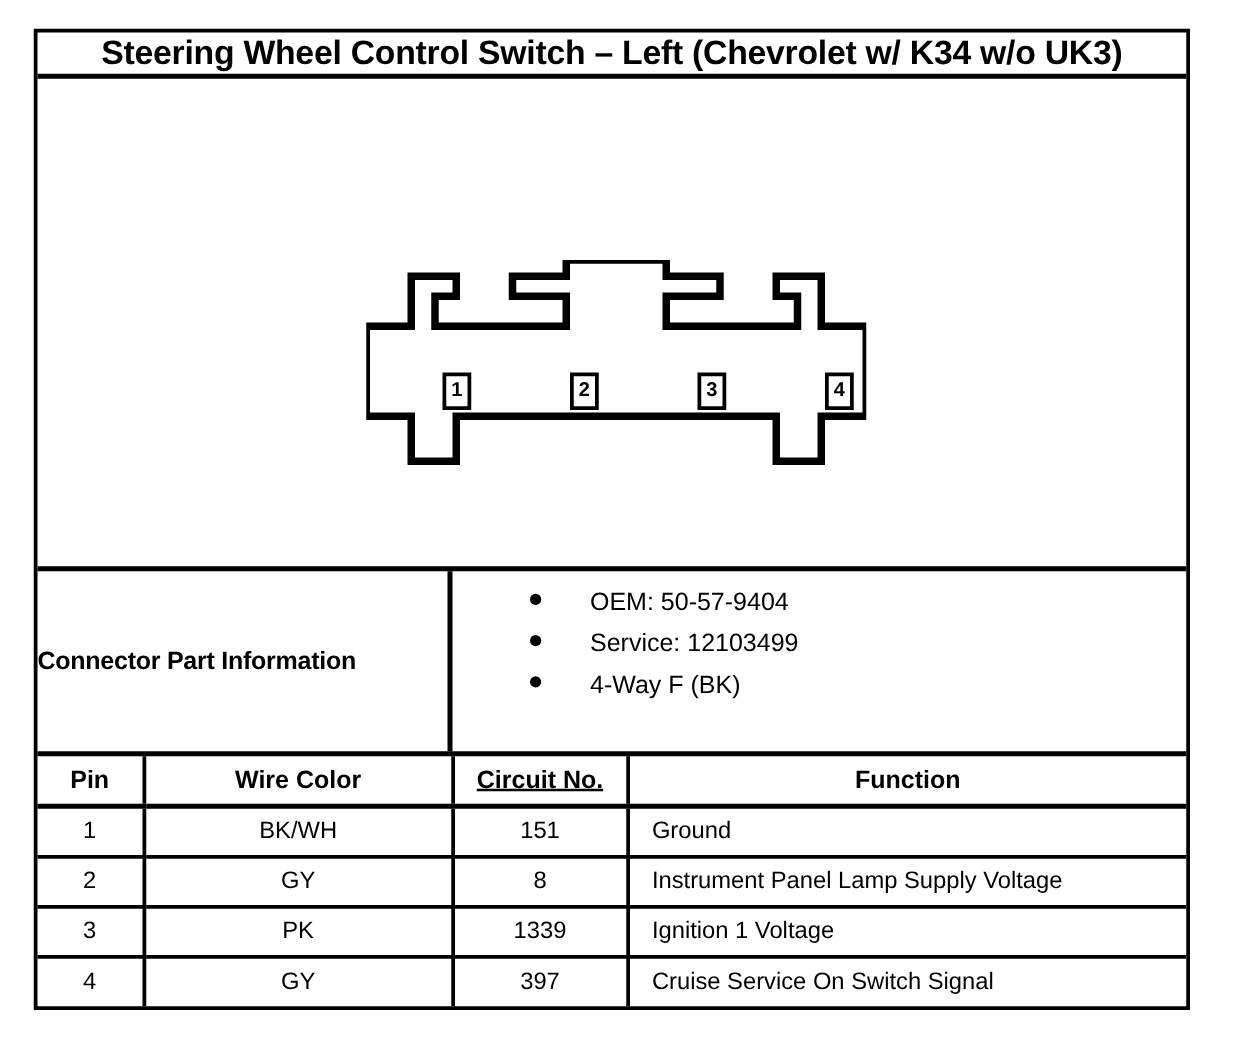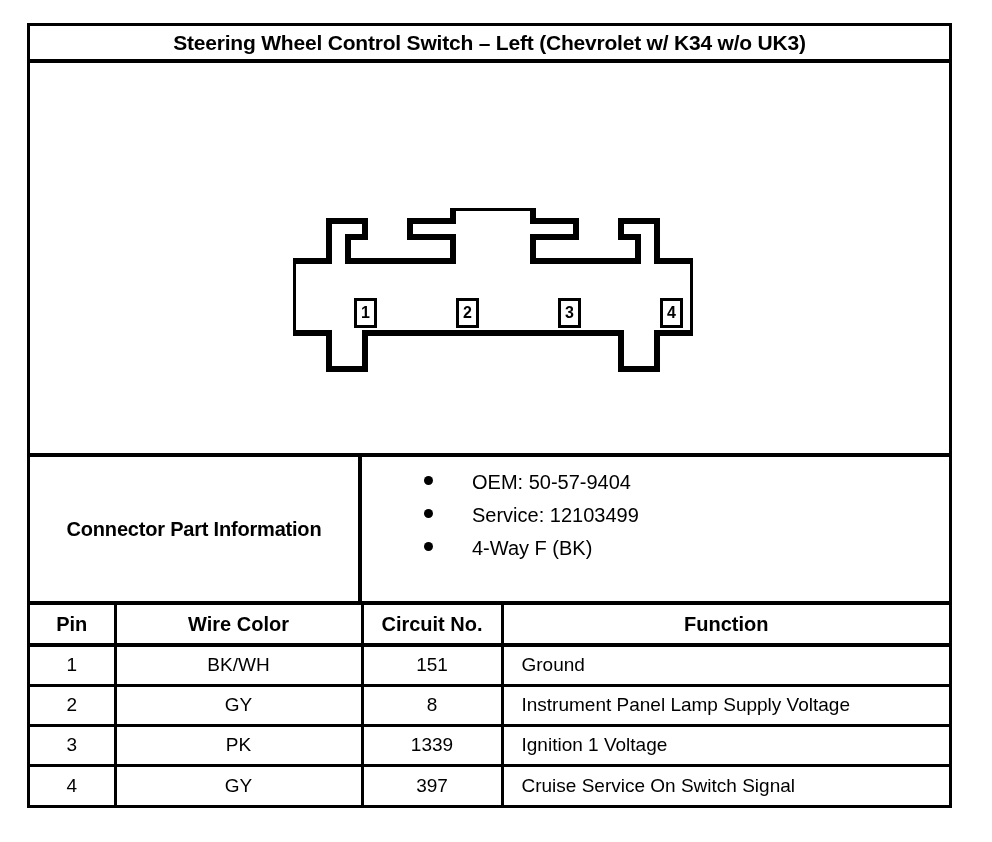--- a/index.html
+++ b/index.html
@@ -35,21 +35,21 @@
     top: 0;
     width: 100%;
     height: 37px;
     border-bottom: 4px solid #000;
     box-sizing: border-box;
     display: flex;
     align-items: center;
     justify-content: center;
   }
   #title-text {
-    font-size: 21px;
+    font-size: 27px;
     font-weight: bold;
     letter-spacing: -0.2px;
     white-space: nowrap;
   }
 
   
   #diagram-pane {
     position: absolute;
     left: 0;
     top: 37px;
@@ -91,21 +91,20 @@
     box-sizing: border-box;
     display: flex;
   }
   #part-info-label {
     width: 332px;
     flex: 0 0 332px;
     border-right: 4px solid #000;
     box-sizing: border-box;
     display: flex;
     align-items: center;
-    justify-content: center;
   }
   #part-info-label span {
     font-size: 20px;
     font-weight: bold;
     letter-spacing: -0.2px;
   }
   #part-info-list {
     flex: 1 1 auto;
     padding: 14px 0 0 62px;
     box-sizing: border-box;
@@ -152,21 +151,21 @@
     font-weight: bold;
     text-align: center;
     border-bottom-width: 4px;
   }
   #pin-table tbody td {
     font-size: 19px;
     text-align: center;
   }
   #pin-table .col-pin      { width: 85px; }
   #pin-table .col-wire     { width: 247px; margin-top: 36px; }
-  #pin-table .col-circuit  { width: 140px; }
+  #pin-table .col-circuit  { width: 140px; text-decoration: underline; }
   #pin-table .col-function { width: auto; }
   #pin-table td.fn-cell {
     text-align: left;
     padding-left: 18px;
   }
   
   #pin-table tr td:first-child, #pin-table tr th:first-child { border-left: none; }
   #pin-table tr td:last-child,  #pin-table tr th:last-child  { border-right: none; }
   #pin-table thead tr th { border-top: none; }
   #pin-table tbody tr:last-child td { border-bottom: none; }

